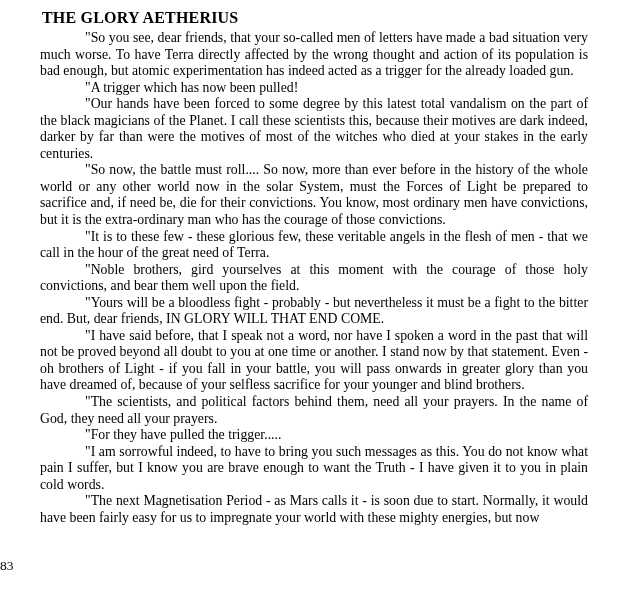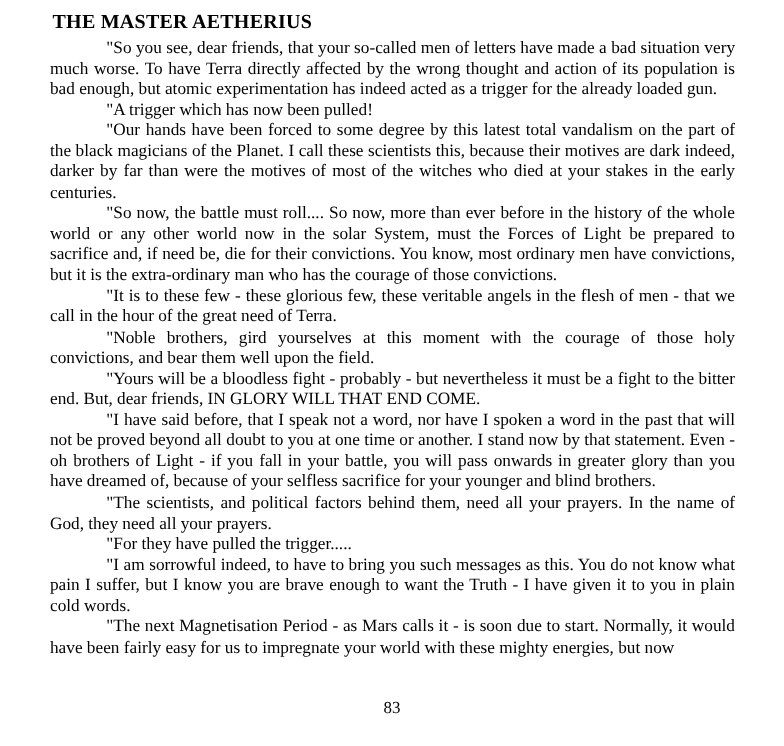--- a/index.html
+++ b/index.html
@@ -37,29 +37,29 @@
   }
   .body-text .para {
     margin: 0;
     text-indent: 45px;
   }
   .page-number {
     position: absolute;
     top: 558px;
     left: 0;
     width: 100%;
-    text-align: center;
+    text-align: left;
     font-size: 13.5px;
   }
 </style>
 </head>
 <body>
 
 <div class="page">
-  <h1 class="doc-title">THE MASTER AETHERIUS</h1>
+  <h1 class="doc-title">THE GLORY AETHERIUS</h1>
 
   <div class="body-text">
       <p class="para">"So you see, dear friends, that your so-called men of letters have made a bad situation very much worse. To have Terra directly affected by the wrong thought and action of its population is bad enough, but atomic experimentation has indeed acted as a trigger for the already loaded gun.</p>
       <p class="para">"A trigger which has now been pulled!</p>
       <p class="para">"Our hands have been forced to some degree by this latest total vandalism on the part of the black magicians of the Planet. I call these scientists this, because their motives are dark indeed, darker by far than were the motives of most of the witches who died at your stakes in the early centuries.</p>
       <p class="para">"So now, the battle must roll.... So now, more than ever before in the history of the whole world or any other world now in the solar System, must the Forces of Light be prepared to sacrifice and, if need be, die for their convictions. You know, most ordinary men have convictions, but it is the extra-ordinary man who has the courage of those convictions.</p>
       <p class="para">"It is to these few - these glorious few, these veritable angels in the flesh of men - that we call in the hour of the great need of Terra.</p>
       <p class="para">"Noble brothers, gird yourselves at this moment with the courage of those holy convictions, and bear them well upon the field.</p>
       <p class="para">"Yours will be a bloodless fight - probably - but nevertheless it must be a fight to the bitter end. But, dear friends, IN GLORY WILL THAT END COME.</p>
       <p class="para">"I have said before, that I speak not a word, nor have I spoken a word in the past that will not be proved beyond all doubt to you at one time or another. I stand now by that statement. Even - oh brothers of Light - if you fall in your battle, you will pass onwards in greater glory than you have dreamed of, because of your selfless sacrifice for your younger and blind brothers.</p>

